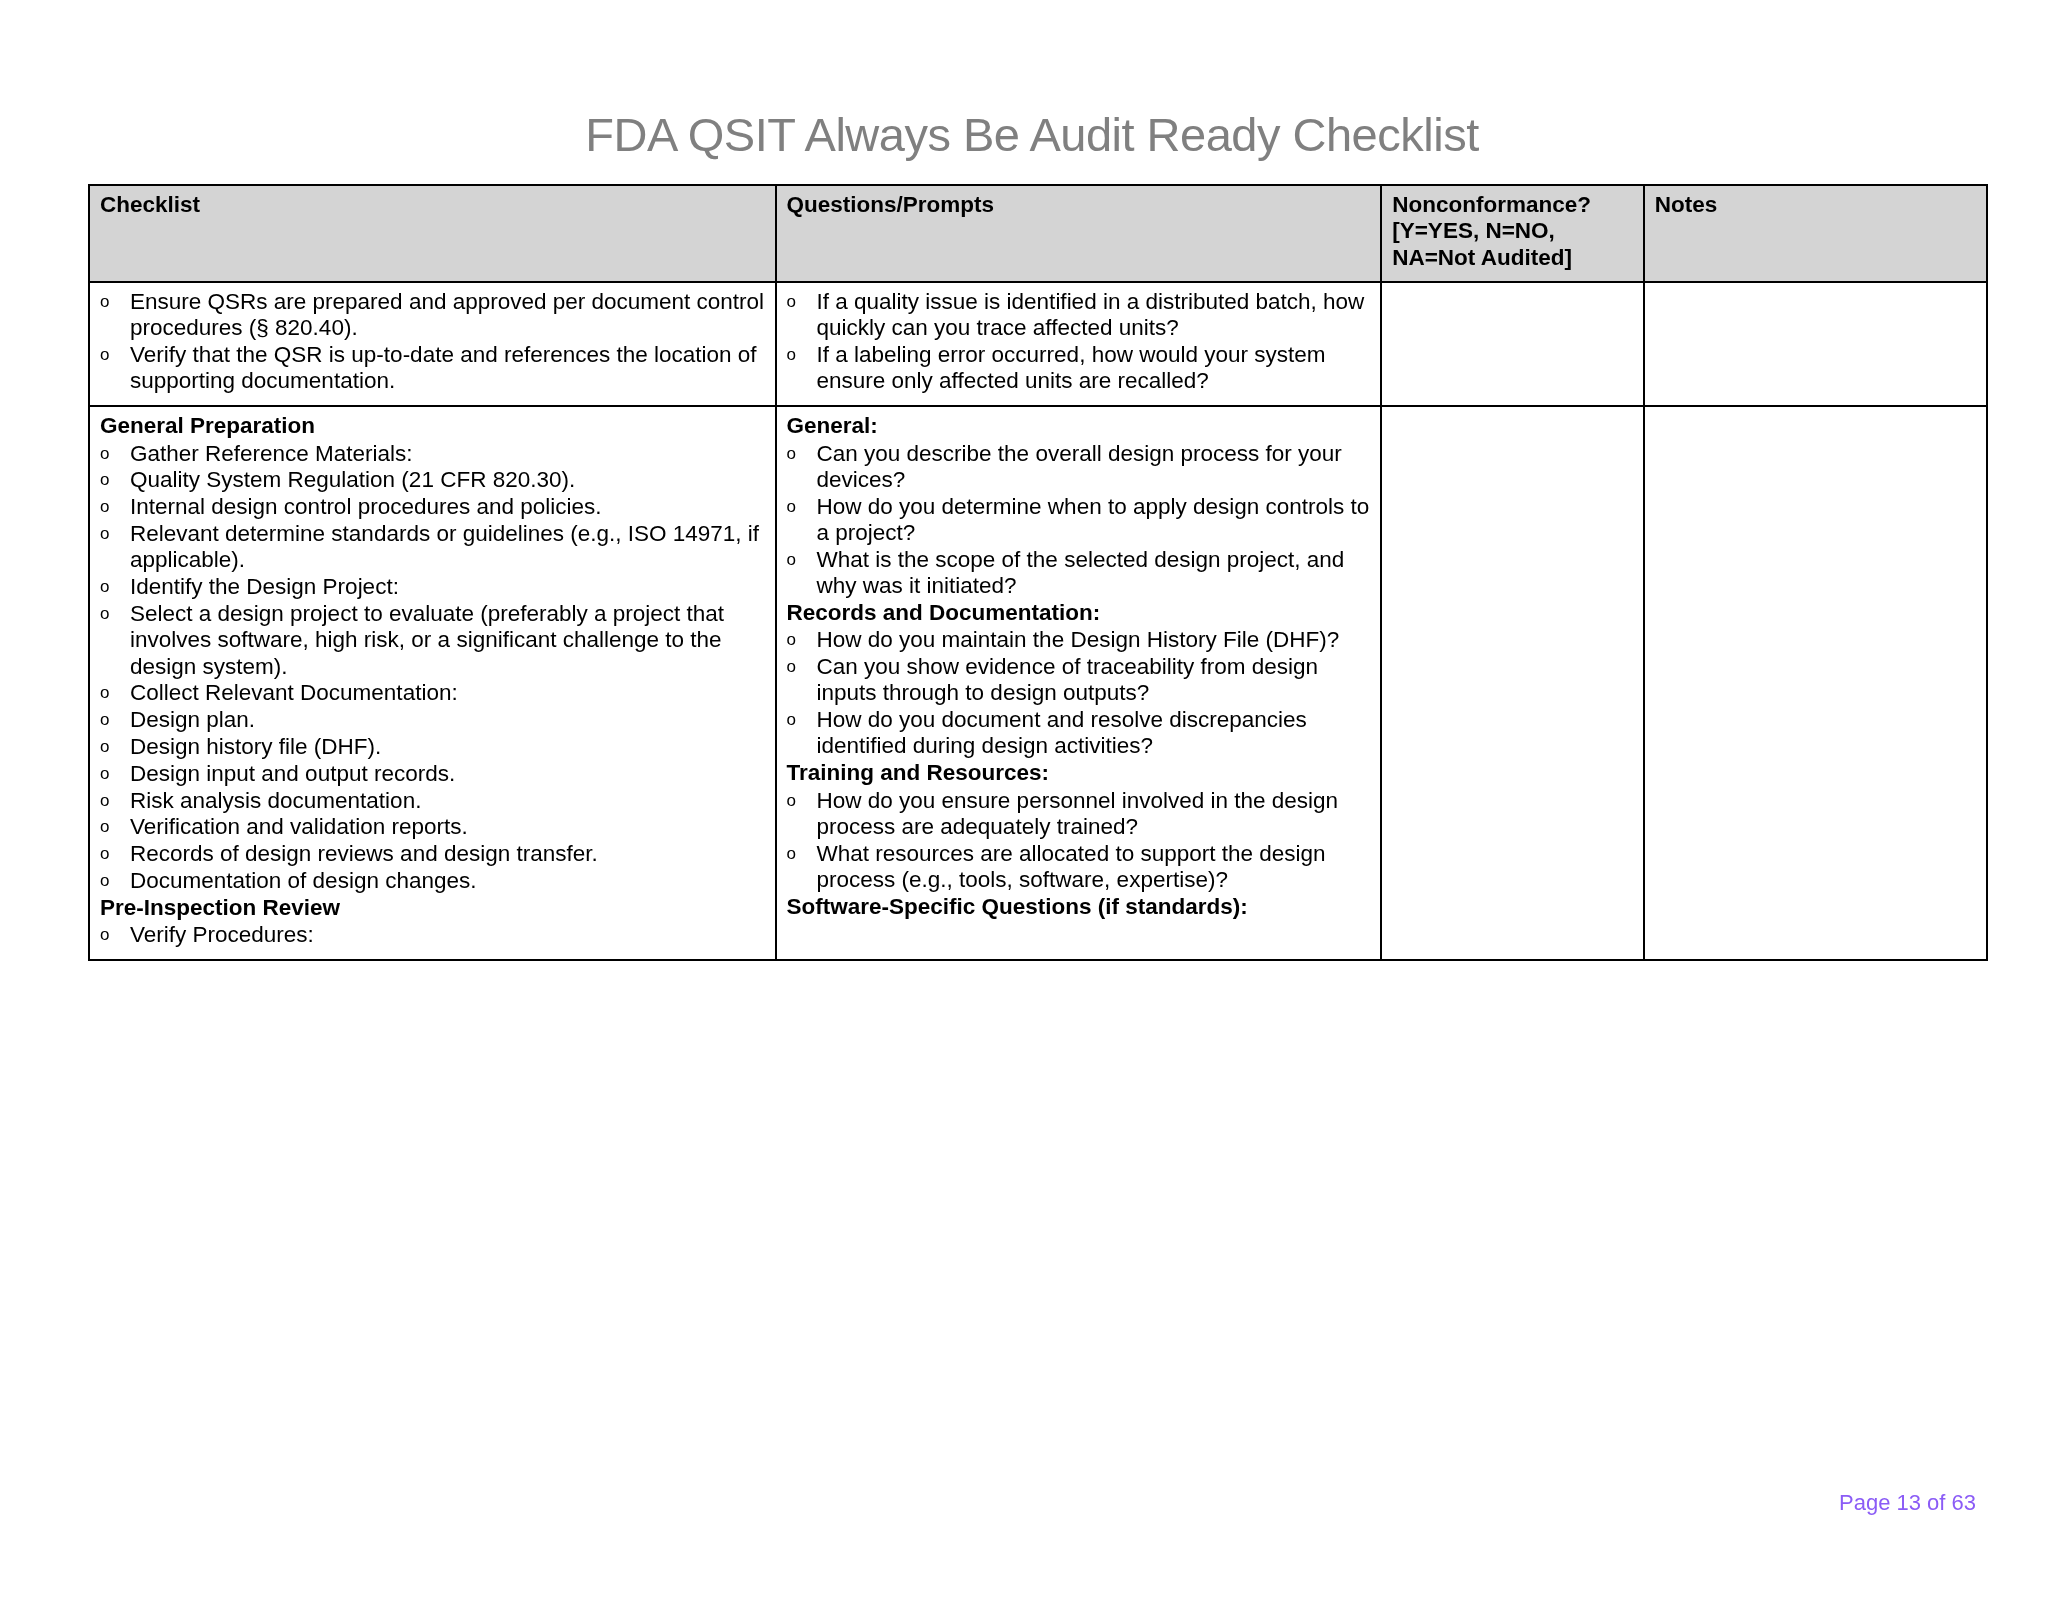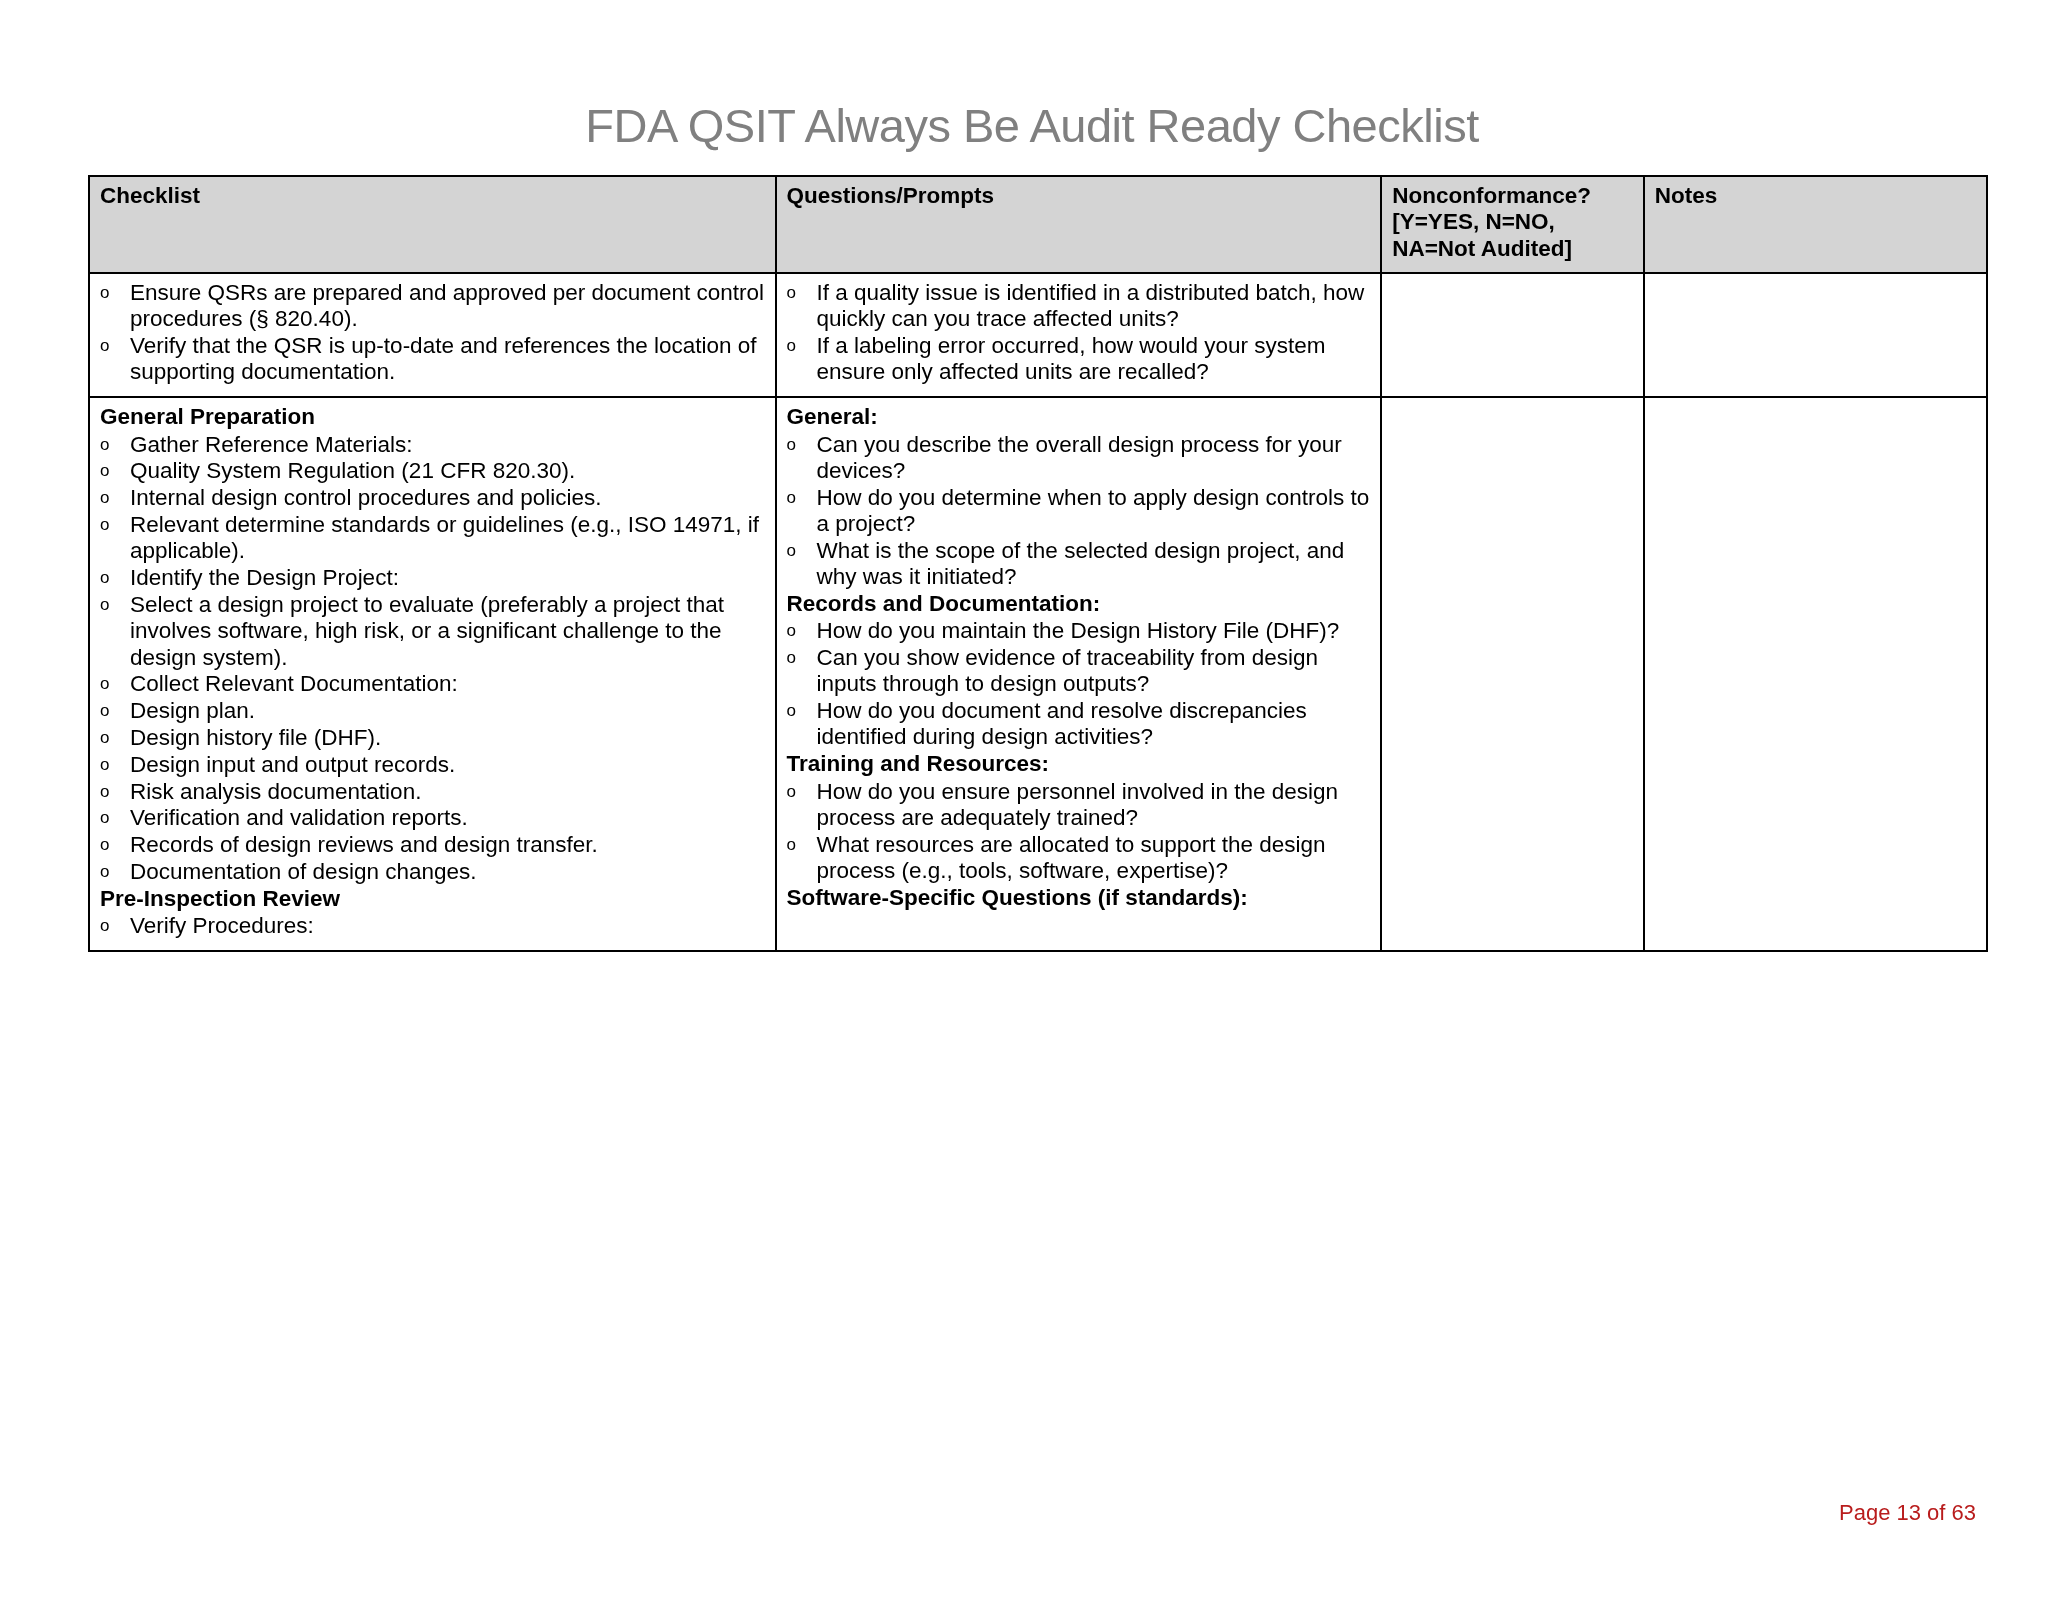--- a/index.html
+++ b/index.html
@@ -12,21 +12,21 @@
     height: 1600px;
     font-family: "Liberation Sans", sans-serif;
     color: #000;
     overflow: hidden;
   }
   .page {
     position: relative;
     width: 2064px;
     height: 1600px;
     box-sizing: border-box;
-    padding: 3px 88px;
+    padding: 12px 88px;
   }
   .doc-title {
     text-align: center;
     font-size: 47px;
     font-weight: 400;
     color: #808080;
     letter-spacing: -0.5px;
     margin: 0;
     padding-top: 95px;
     padding-bottom: 22px;
@@ -96,23 +96,23 @@
     margin: 0 0 1px 0;
   }
   .bold { font-weight: normal; }
   .txt { display: block; }
 
   .cellbox { }
 
   .page-footer {
     position: absolute;
     right: 88px;
-    bottom: 74px;
+    bottom: 84px;
     font-size: 22px;
-    color: #b91c1c;
+    color: #8b5cf6;
     font-family: "Liberation Sans", sans-serif;
   }
 </style>
 </head>
 <body>
 
 <div class="page">
 
   <h1 class="doc-title">FDA QSIT Always Be Audit Ready Checklist</h1>
 

